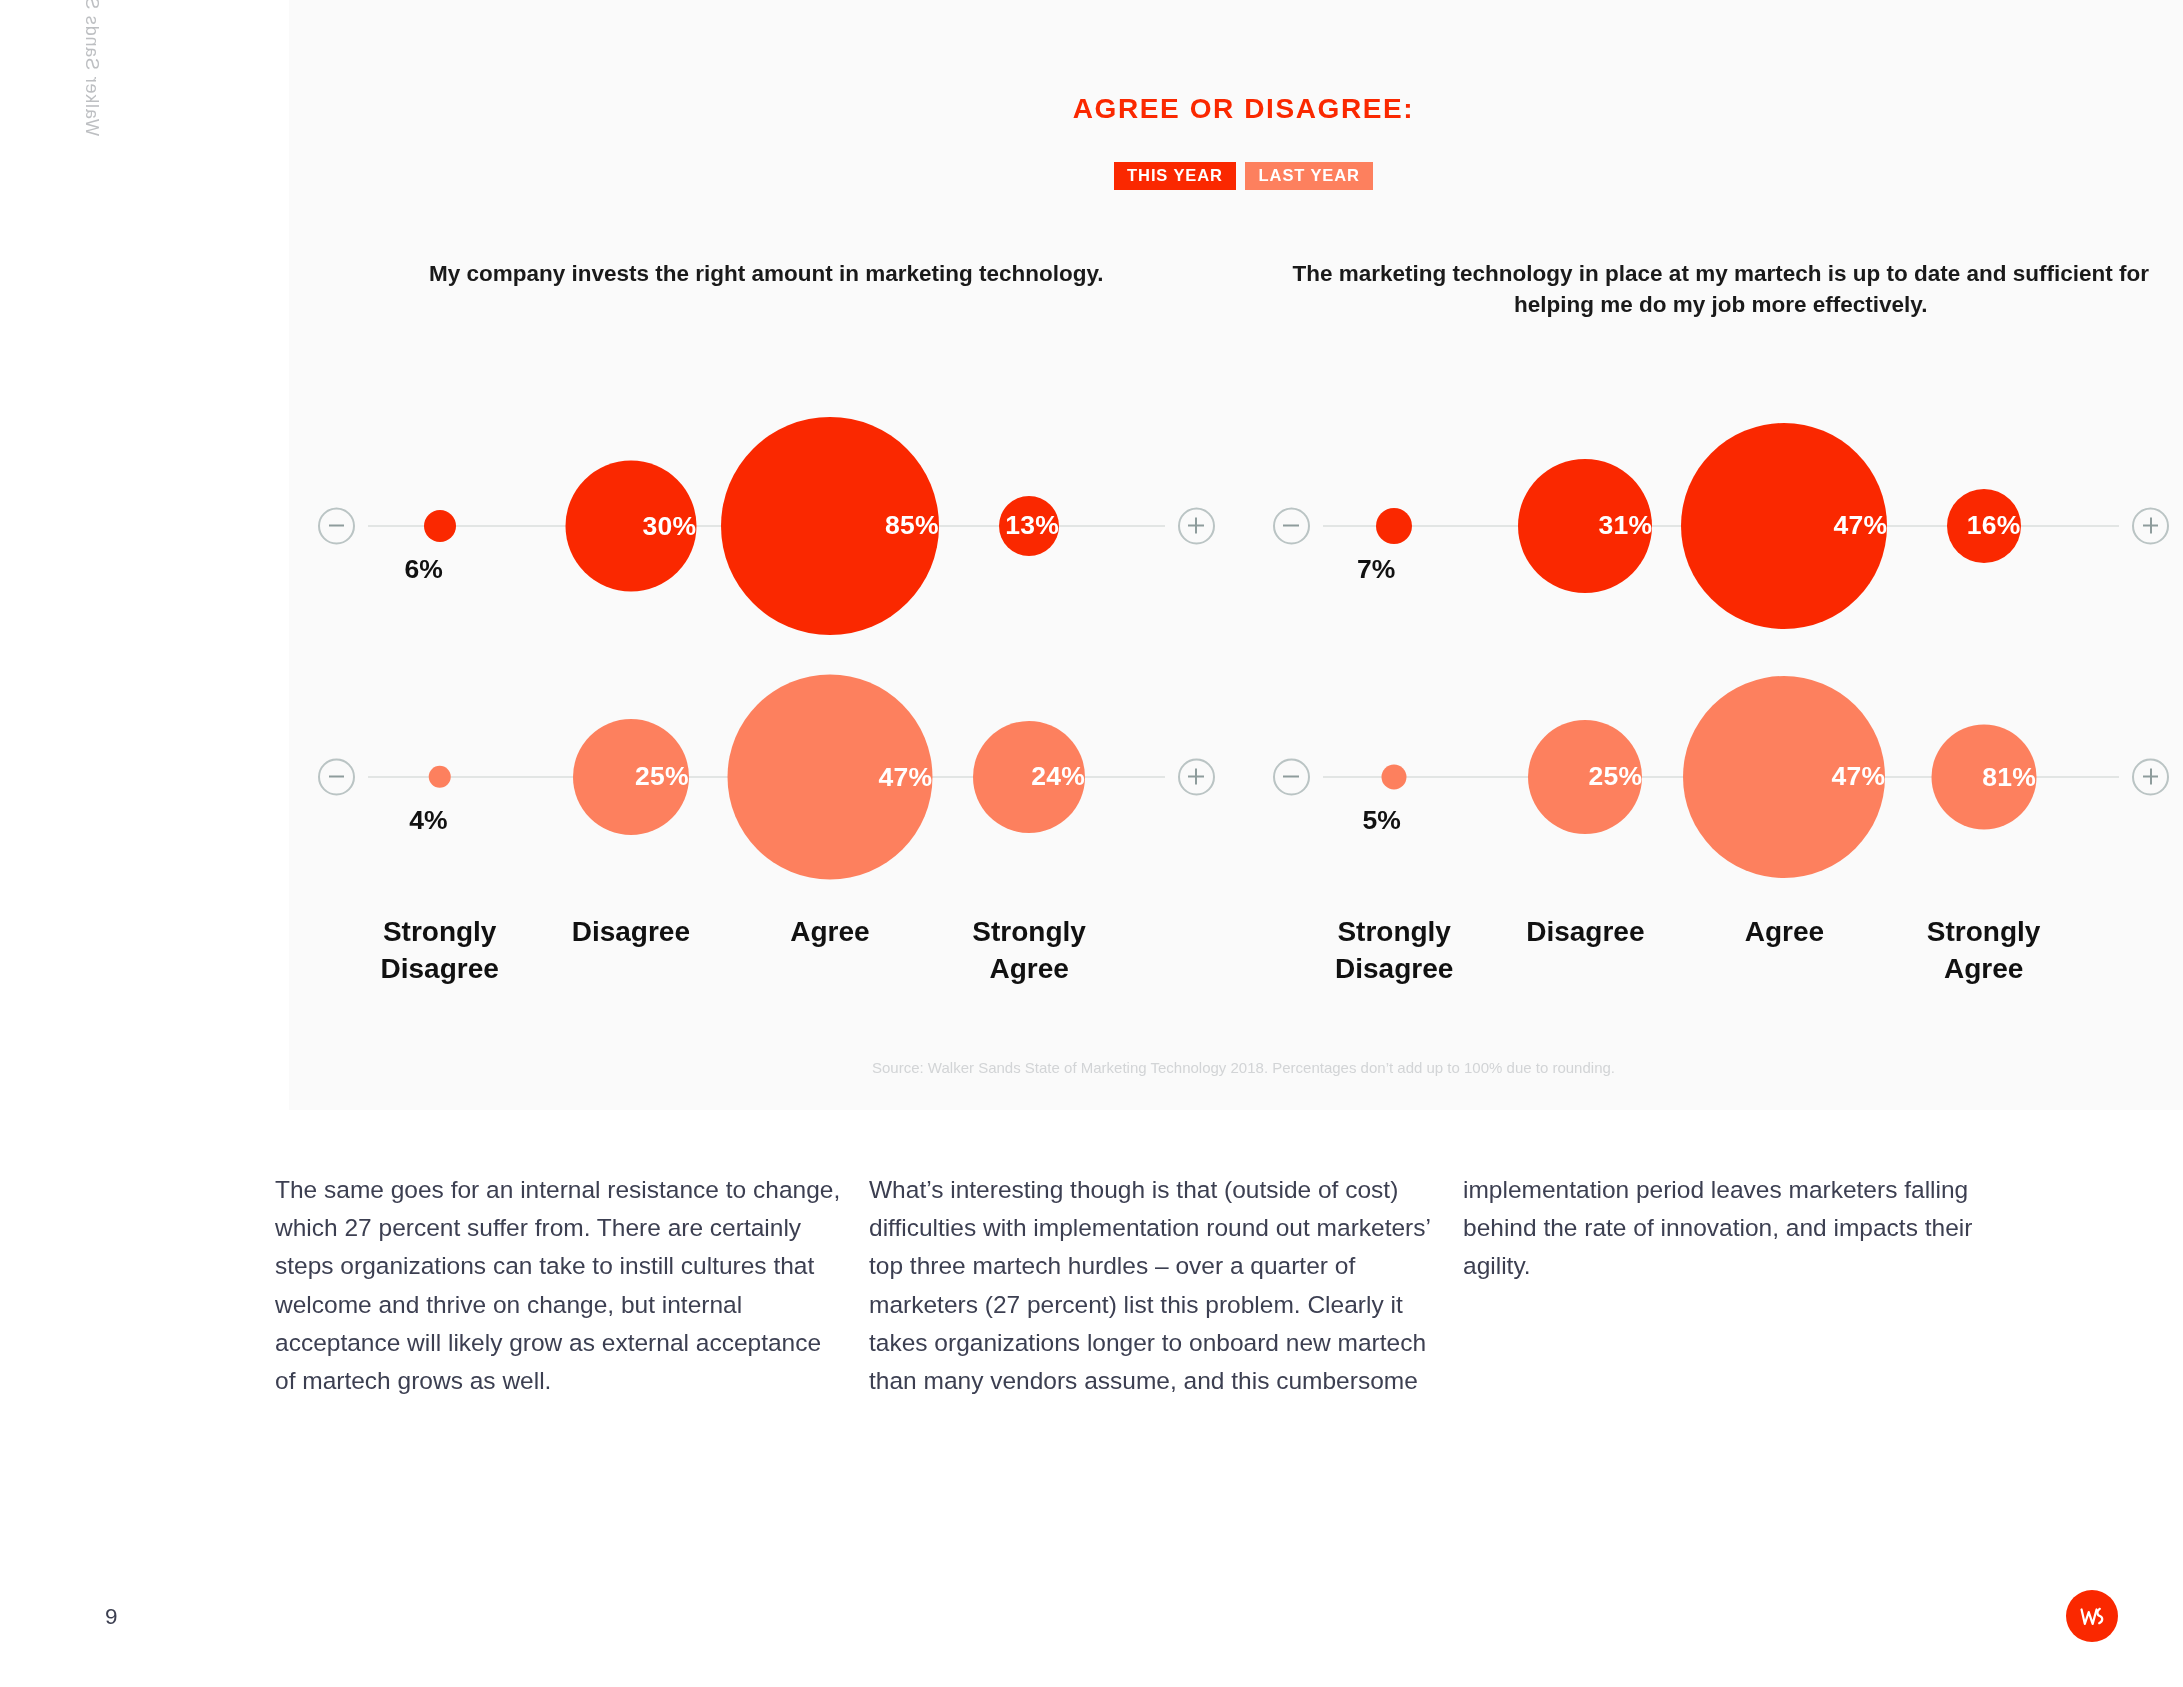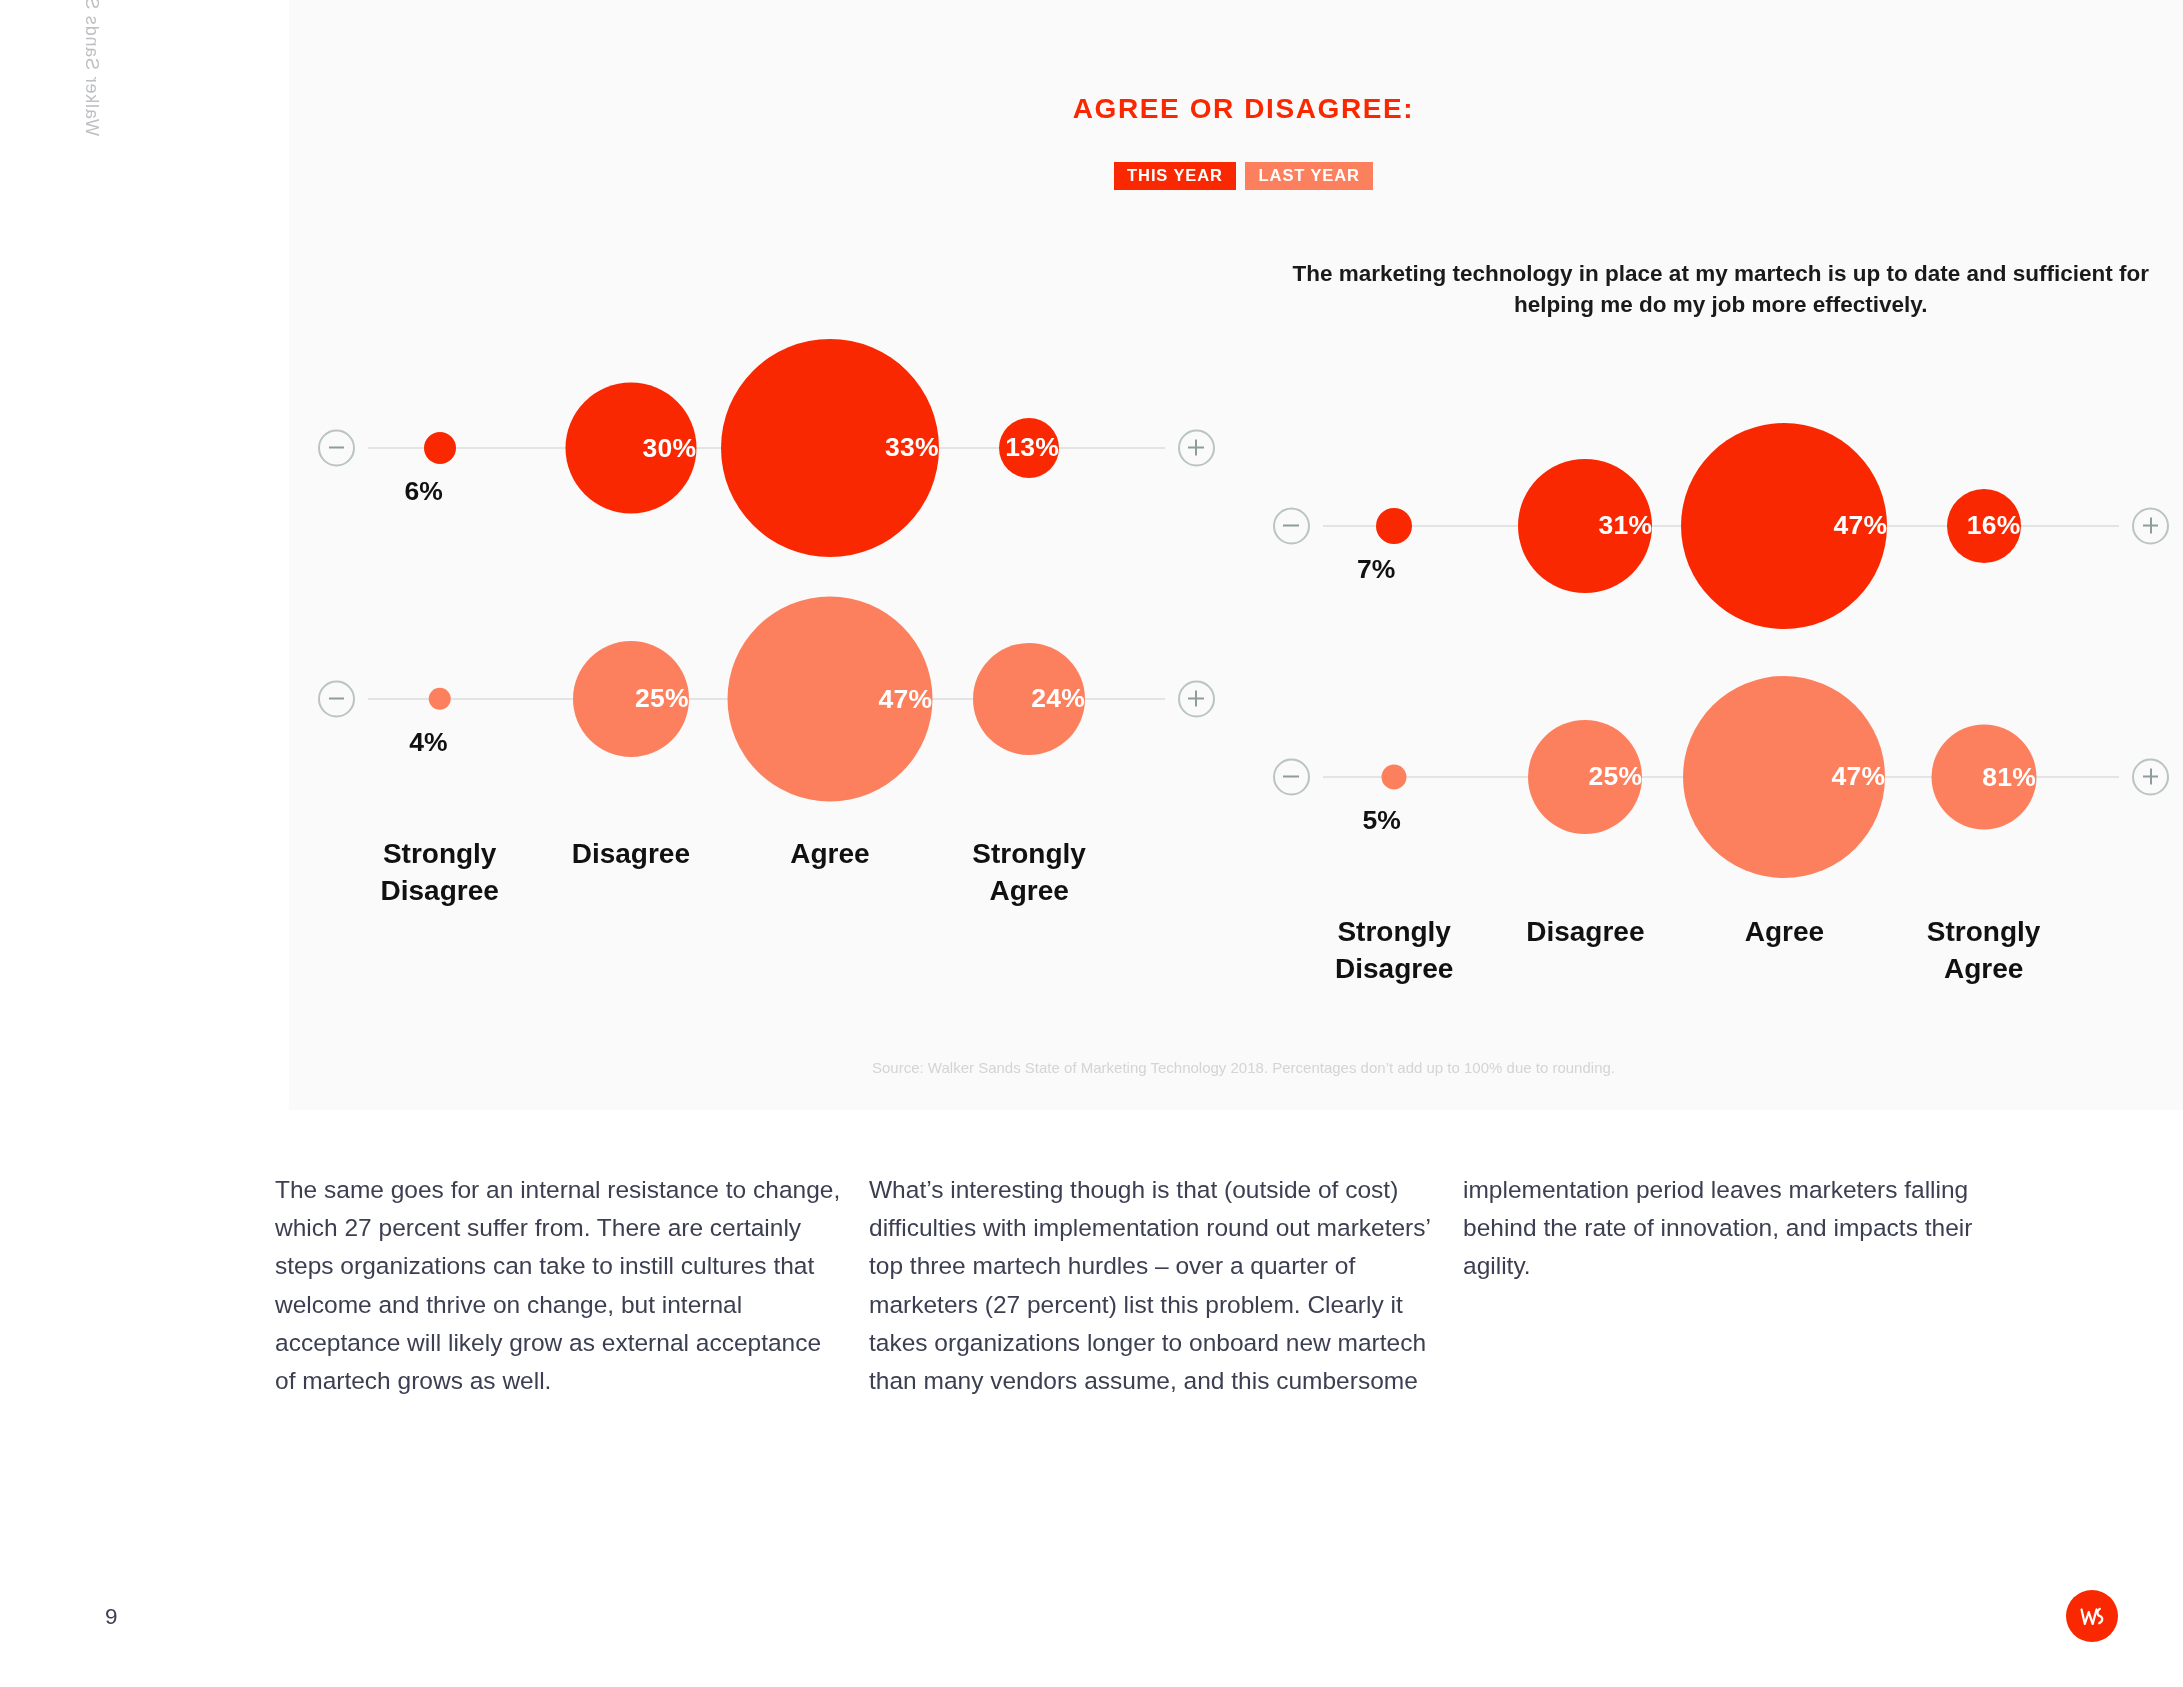--- a/index.html
+++ b/index.html
@@ -171,20 +171,21 @@
     <div class="panel-title">AGREE OR DISAGREE:</div>
 
     <div class="legend">
       <span class="chip this-year">THIS YEAR</span>
       <span class="chip last-year">LAST YEAR</span>
     </div>
 
     <div class="charts">
 
       <div class="chart-col">
+        <div class="q-title">My company invests the right amount in marketing technology.</div>
 
         <div class="rows">
 
           <div class="scale-row">
             <div class="axis-line"></div>
             <div class="endcap left">
                 <span class="bar-h"></span>
               </div>
             <div class="endcap right">
                 <span class="bar-h"></span>
@@ -195,21 +196,21 @@
                 <div class="bubble red" style="width:32px;height:32px"></div>
                 <span class="ext-label" style="left:0">6%</span>
               </div>
               <div class="bubble-slot" style="left:33%">
                 <div class="bubble red" style="width:131px;height:131px">
                   <span class="val">30%</span>
                 </div>
               </div>
               <div class="bubble-slot" style="left:58%">
                 <div class="bubble red" style="width:218px;height:218px">
-                  <span class="val">33%</span>
+                  <span class="val">85%</span>
                 </div>
               </div>
               <div class="bubble-slot" style="left:83%">
                 <div class="bubble red" style="width:60px;height:60px">
                   <span class="val">13%</span>
                 </div>
               </div>
             </div>
           </div>
 

